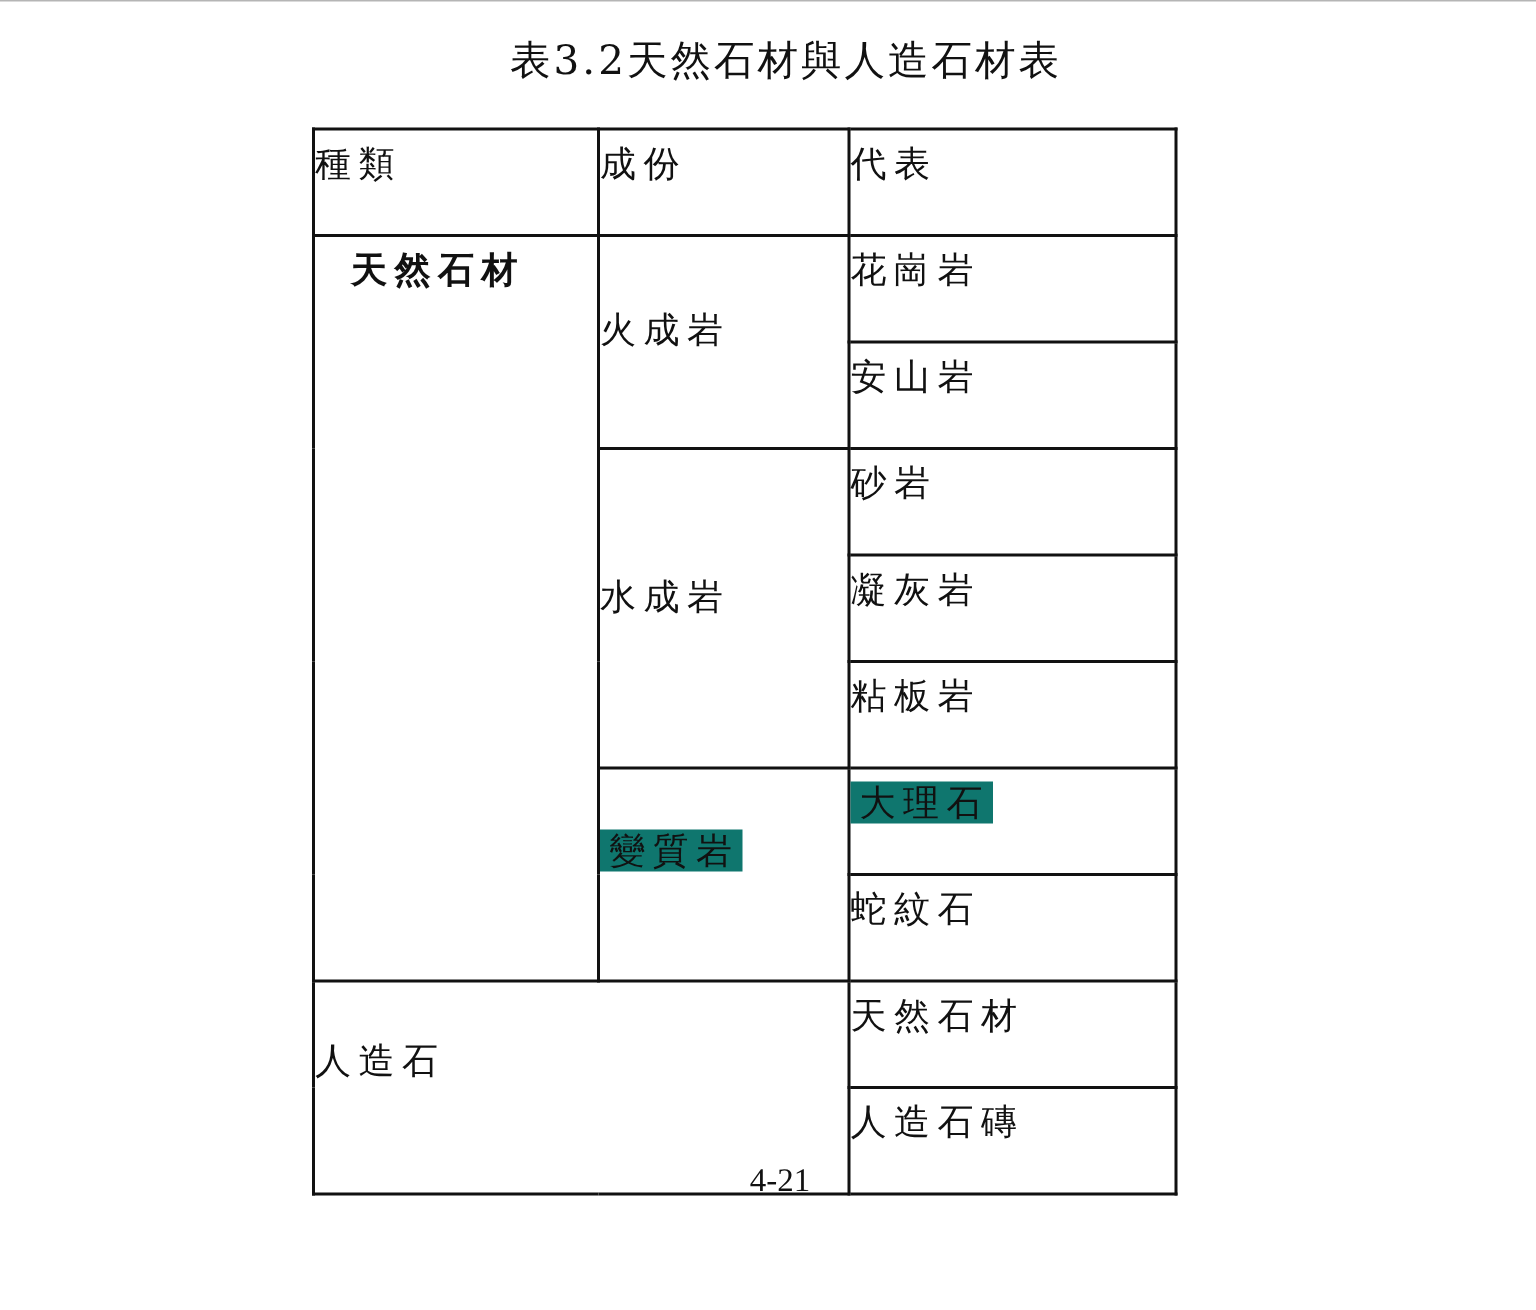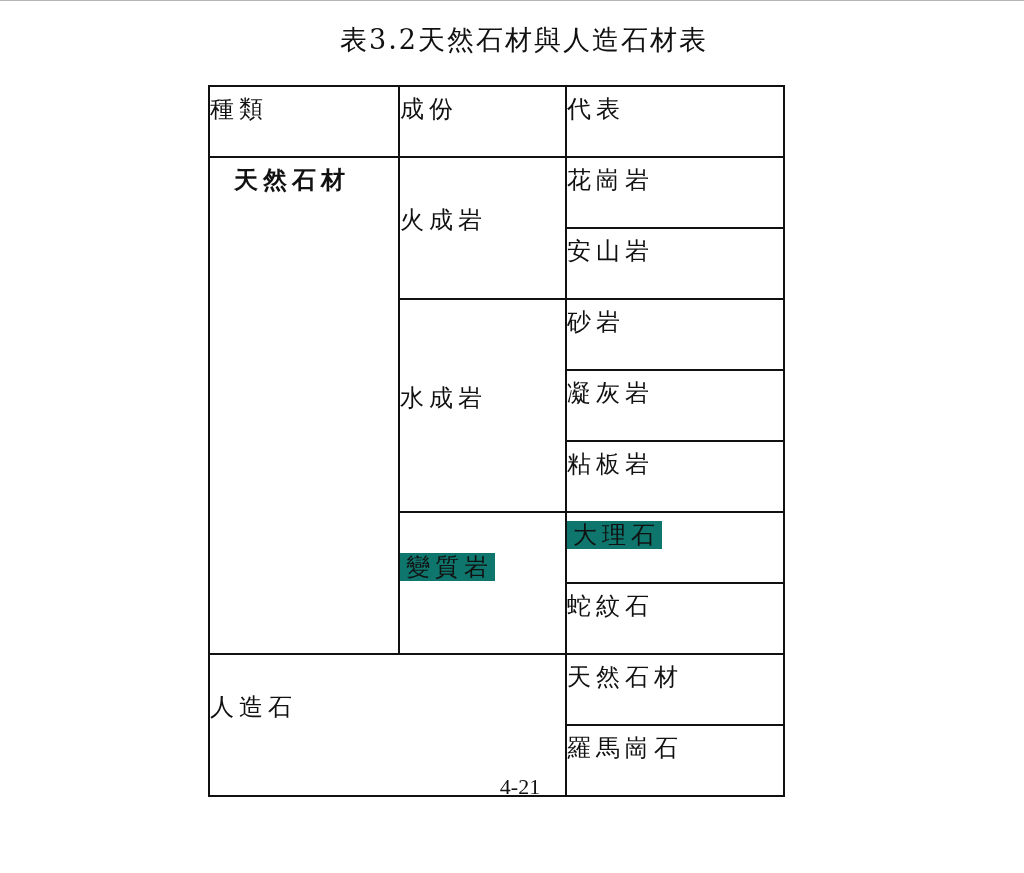--- a/index.html
+++ b/index.html
@@ -82,18 +82,18 @@
   <tr>
     <td class="top">蛇紋石</td>
   </tr>
   <tr>
     <td class="mid" colspan="2" rowspan="2" style="padding-bottom:36px;">
       <span>人造石</span>
     </td>
     <td class="top">天然石材</td>
   </tr>
   <tr>
-    <td class="top">羅馬崗石</td>
+    <td class="top">人造石磚</td>
   </tr>
 </tbody>
   </table>
 
 <div class="pagenum">4-21</div>
 
 </body></html>

